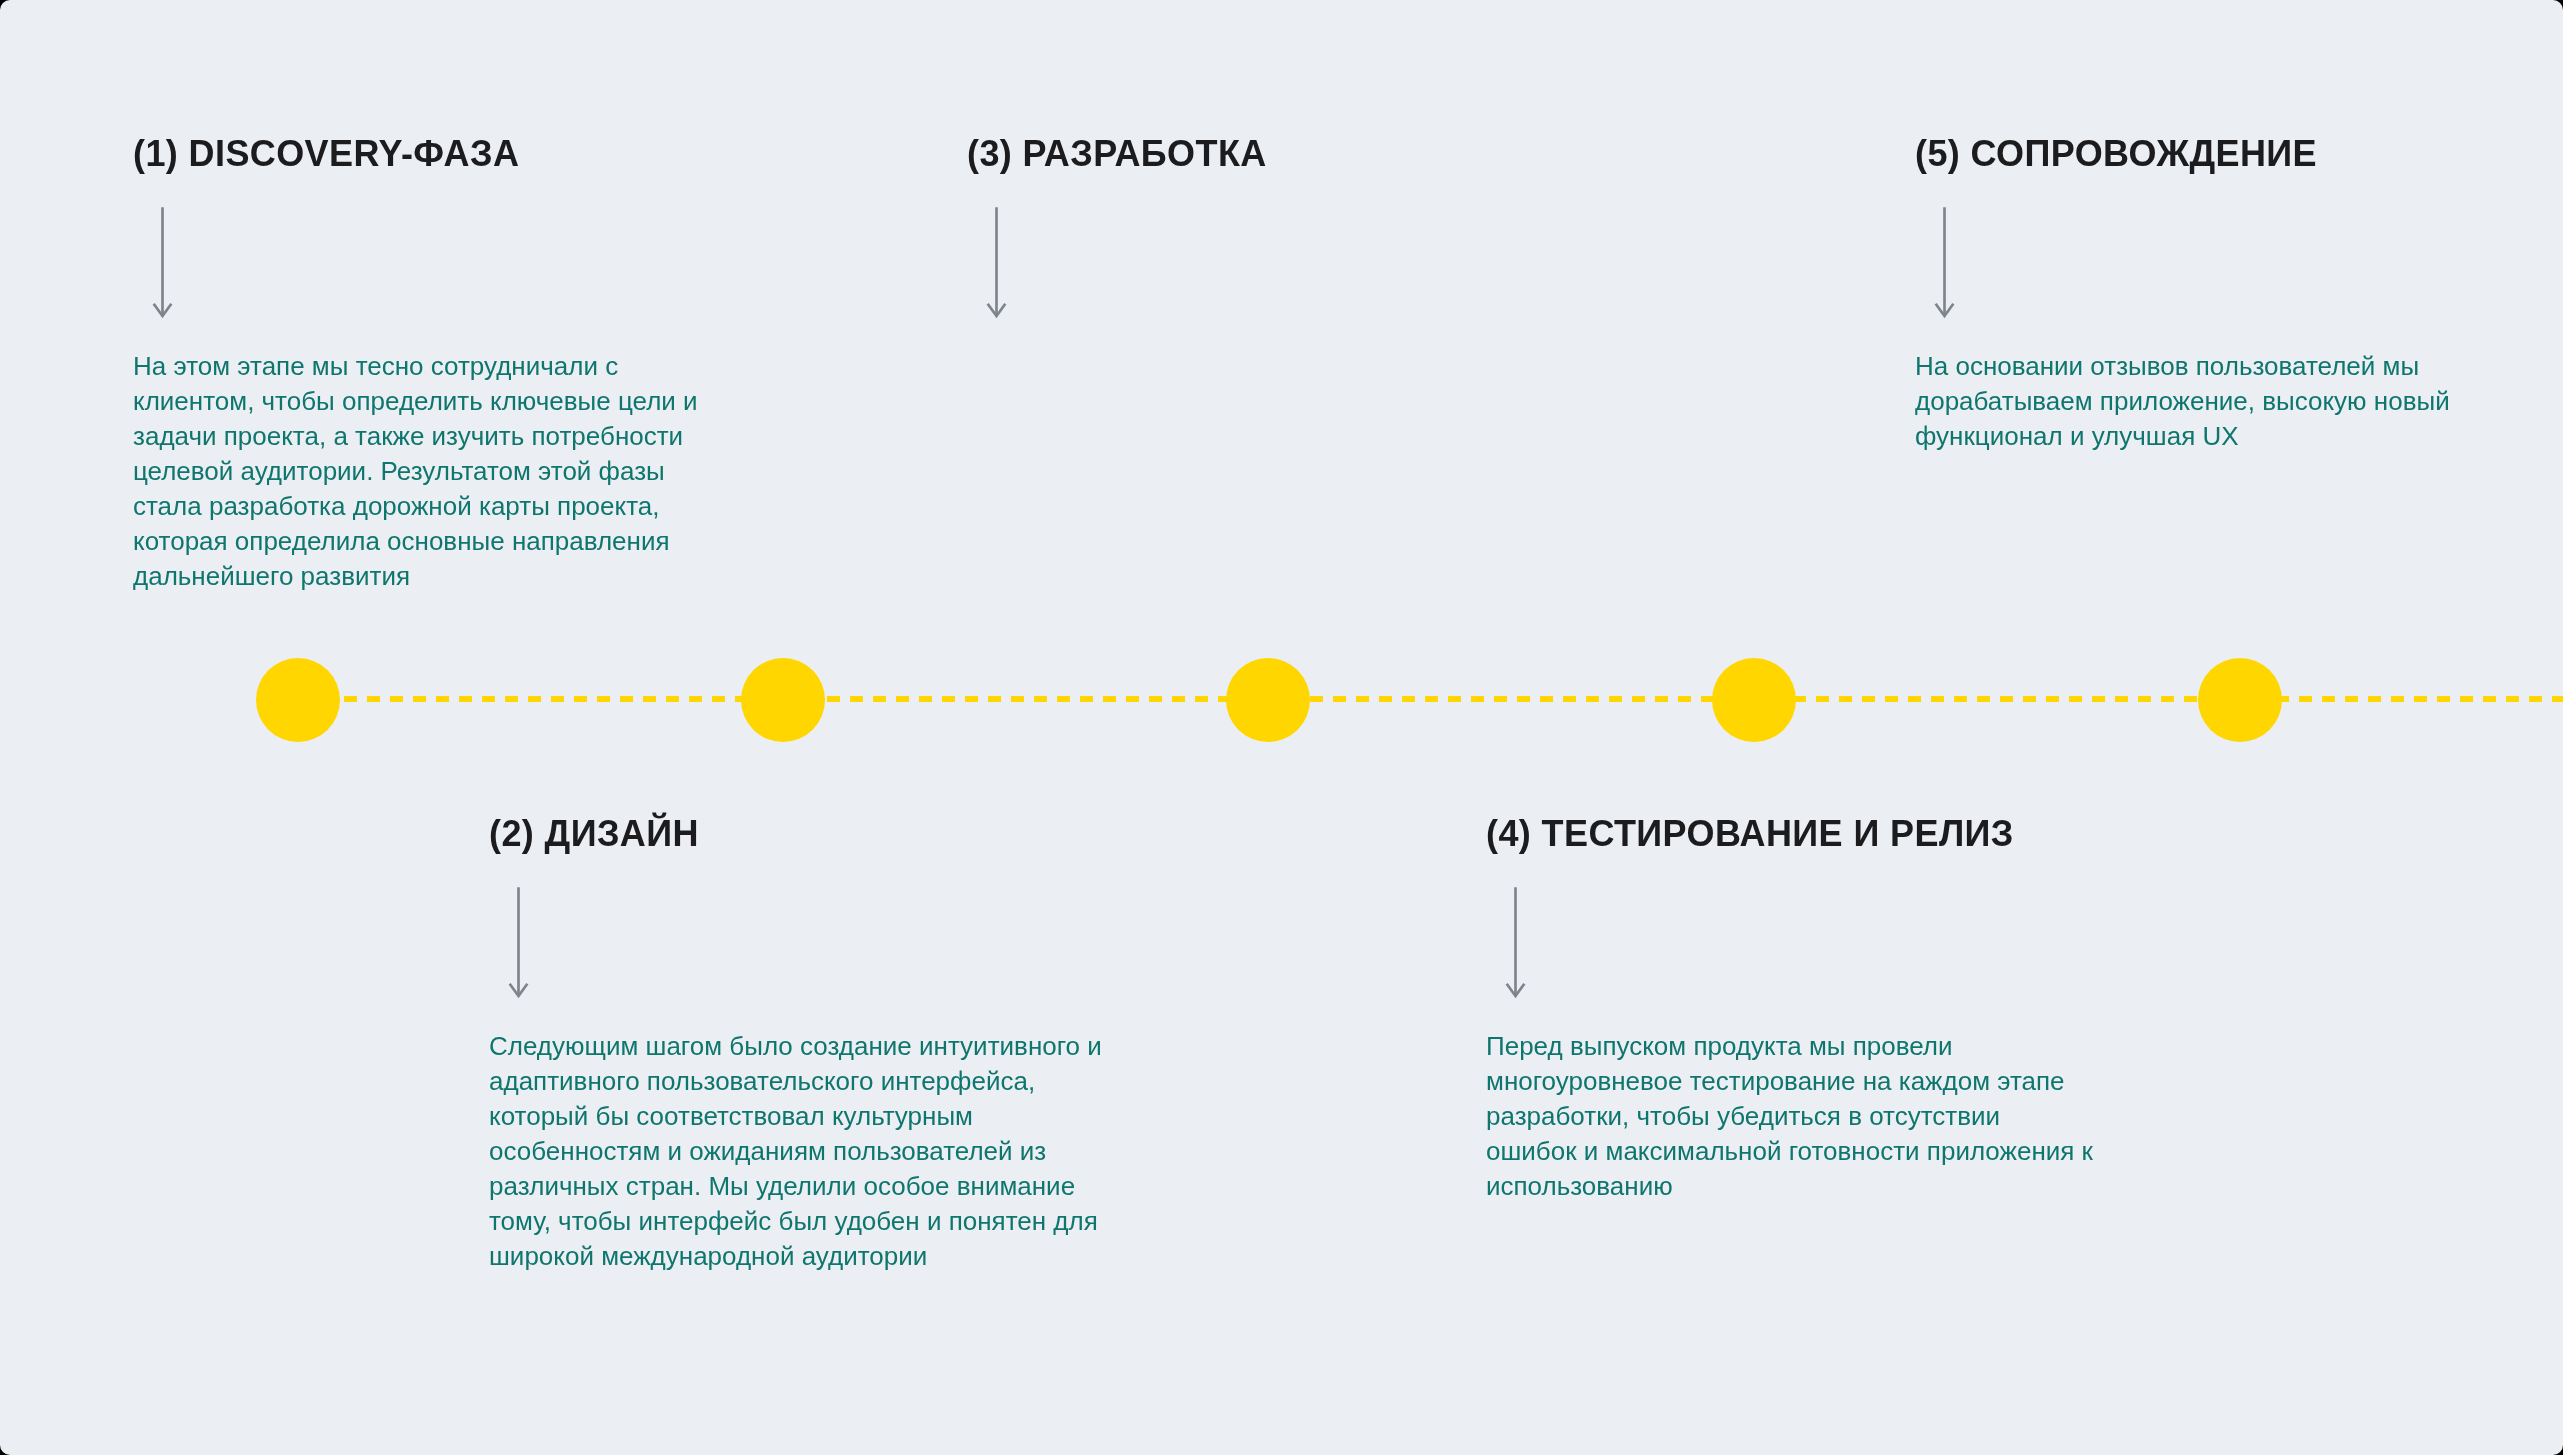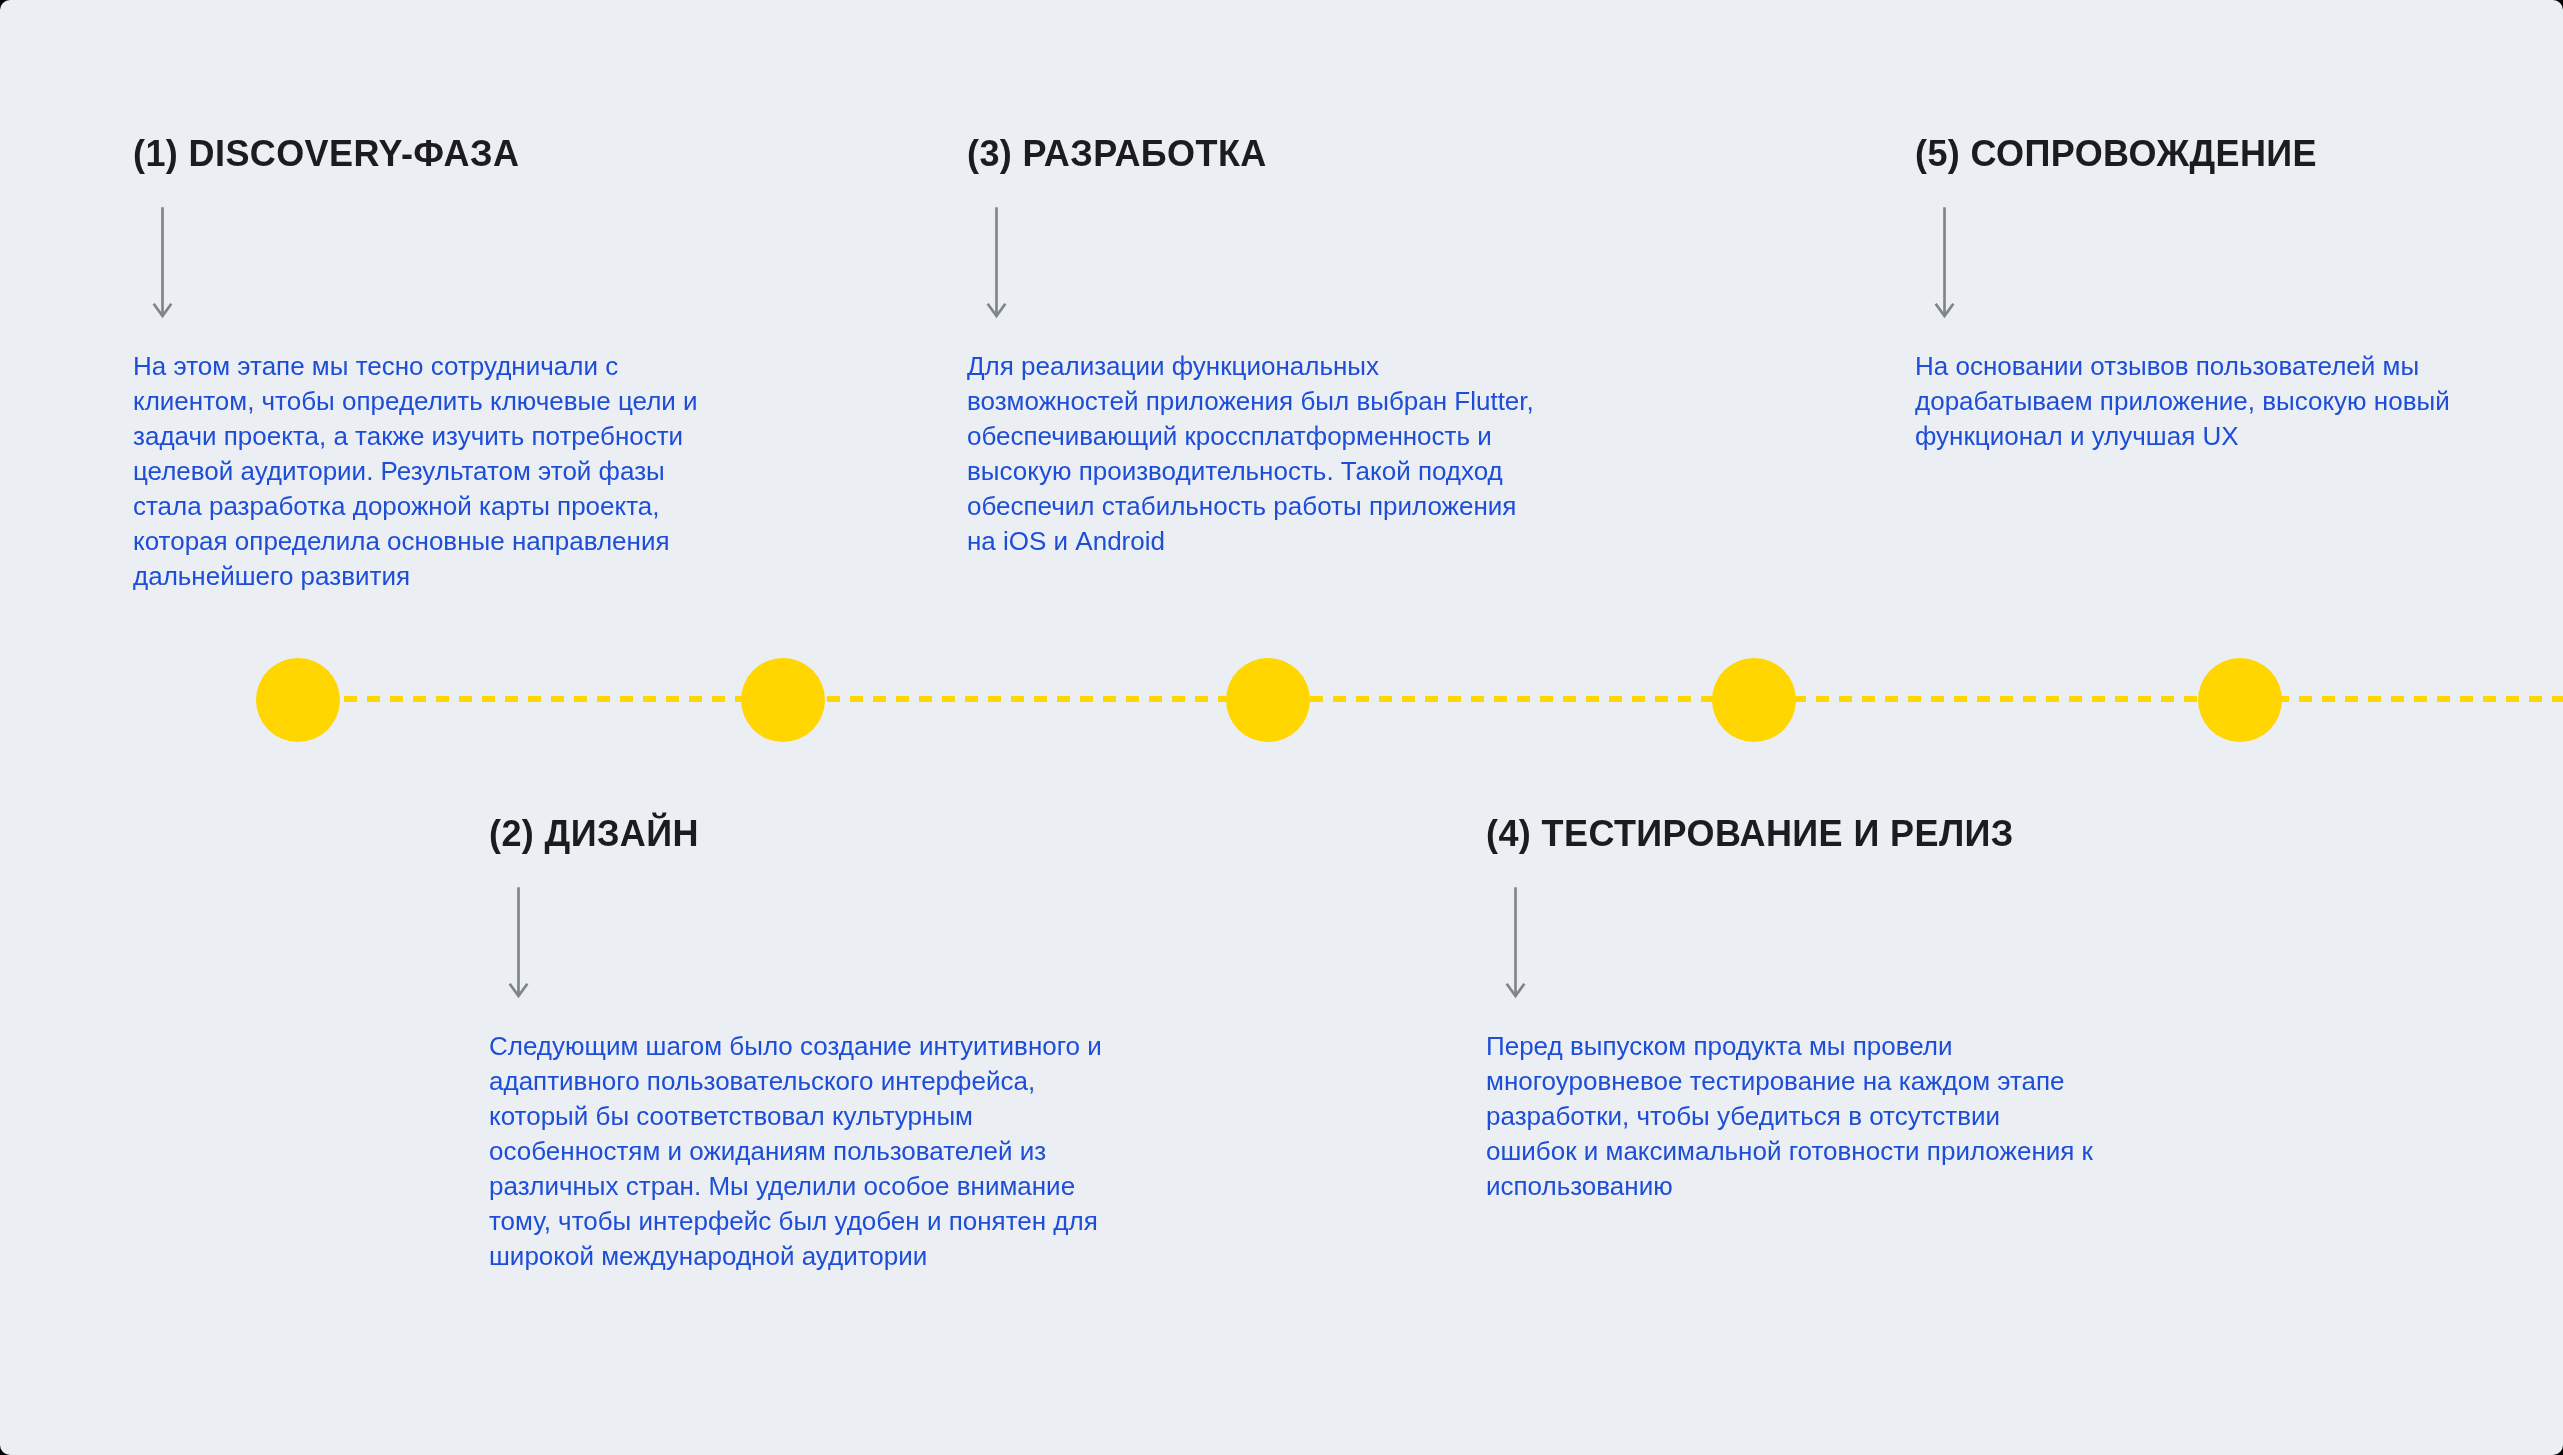--- a/index.html
+++ b/index.html
@@ -35,21 +35,21 @@
   }
   .arrow {
     display: block;
     margin: 32px 0 0 18px;
   }
   .phase p {
     margin: 30px 0 0 0;
     font-size: 26px;
     line-height: 35px;
     font-weight: 400;
-    color: #1d4ed8;
+    color: #0f766e;
   }
   .timeline-dash {
     position: absolute;
     left: 298px;
     top: 696px;
     width: 2265px;
     height: 6.2px;
     background: repeating-linear-gradient(to right, #FFD600 0px, #FFD600 13.3px, transparent 13.3px, transparent 23px);
   }
   .timeline-dot {
@@ -74,21 +74,20 @@
     </svg>
     <p>На этом этапе мы тесно сотрудничали с клиентом, чтобы определить ключевые цели и задачи проекта, а также изучить потребности целевой аудитории. Результатом этой фазы стала разработка дорожной карты проекта, которая определила основные направления дальнейшего развития</p>
   </section>
 
   <section class="phase" style="left:967px; top:132px; width:578px;">
     <h2>(3) РАЗРАБОТКА</h2>
     <svg class="arrow" width="23" height="112" viewBox="0 0 26 126">
       <line x1="13" y1="0" x2="13" y2="121" stroke="#7F838A" stroke-width="3"></line>
       <polyline points="3,109 13,123 23,109" fill="none" stroke="#7F838A" stroke-width="3"></polyline>
     </svg>
-    <p>Для реализации функциональных возможностей приложения был выбран Flutter, обеспечивающий кроссплатформенность и высокую производительность. Такой подход обеспечил стабильность работы приложения на iOS и Android</p>
   </section>
 
   <section class="phase" style="left:1915px; top:132px; width:614px;">
     <h2>(5) СОПРОВОЖДЕНИЕ</h2>
     <svg class="arrow" width="23" height="112" viewBox="0 0 26 126">
       <line x1="13" y1="0" x2="13" y2="121" stroke="#7F838A" stroke-width="3"></line>
       <polyline points="3,109 13,123 23,109" fill="none" stroke="#7F838A" stroke-width="3"></polyline>
     </svg>
     <p>На основании отзывов пользователей мы дорабатываем приложение, высокую новый функционал и улучшая UX</p>
   </section>

